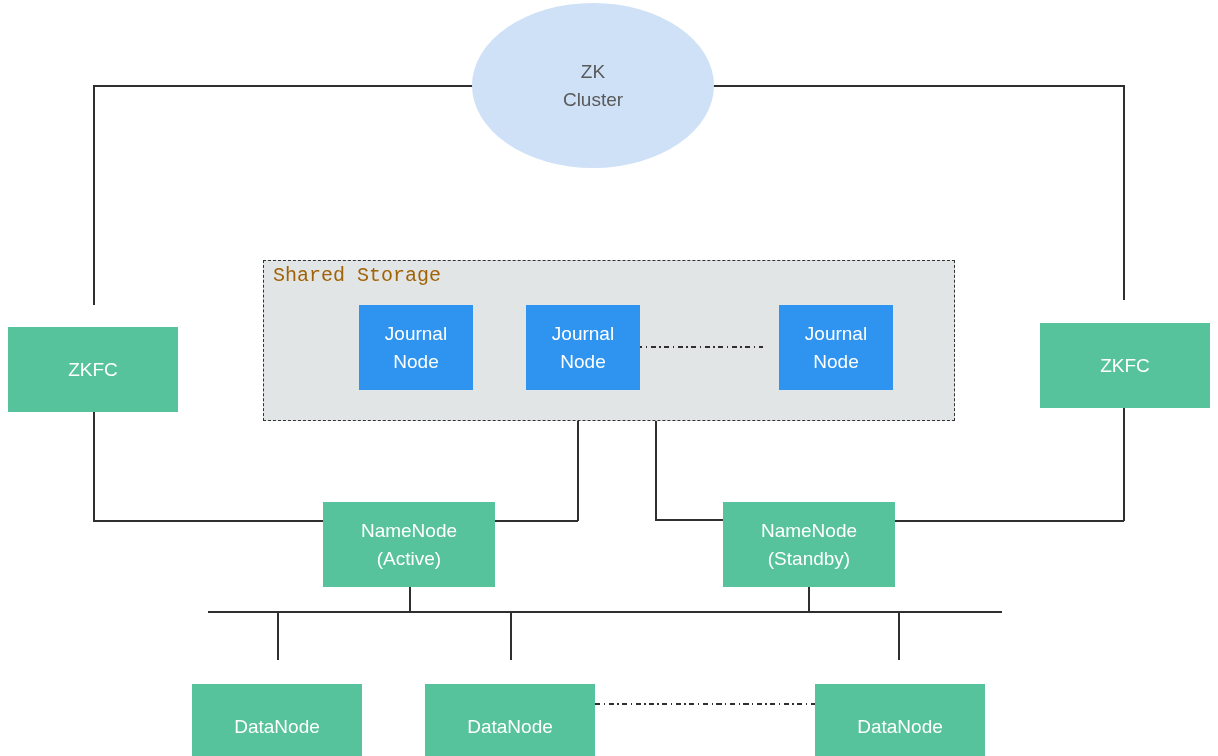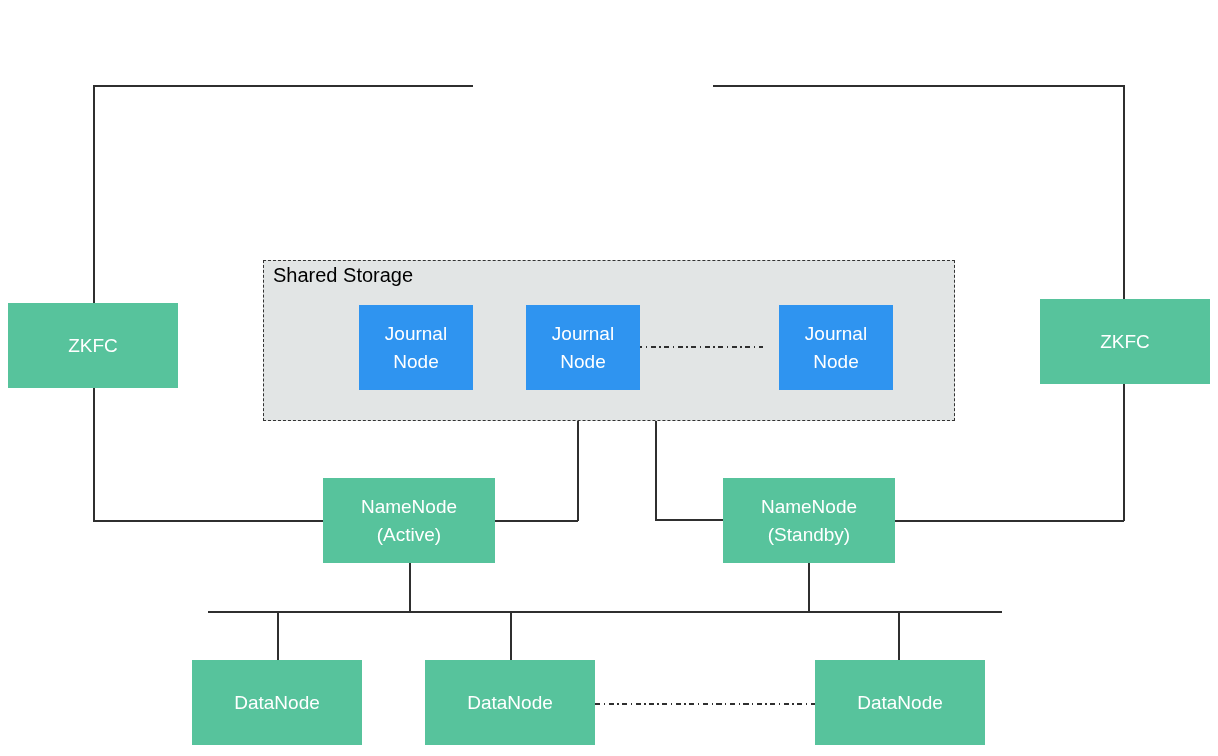--- a/index.html
+++ b/index.html
@@ -41,21 +41,21 @@
     display: flex;
     align-items: center;
     justify-content: center;
     text-align: center;
     font-size: 19px;
     line-height: 28px;
     white-space: pre-line;
     color: #ffffff;
     z-index: 2;
   }
-  .green { background: var(--green, #57c39c); }
+  .green { background: var(--green, #57c39c); margin-top: 24px; }
   .blue  { background: var(--blue, #2f94f0); margin-left: 16px; }
   .ellipse {
     position: absolute;
     border-radius: 50%;
     background: var(--lightblue, #cfe1f7);
     color: #595959;
     display: flex;
     align-items: center;
     justify-content: center;
     text-align: center;
@@ -69,22 +69,23 @@
     background: var(--storage, #e2e5e5);
     border: 1.5px dashed #333333;
     box-sizing: border-box;
     z-index: 0;
   }
   .storage-label {
     position: absolute;
     left: 9px;
     top: 3px;
     font-size: 20px;
-    color: #000000;
+    color: #a16207;
     white-space: nowrap;
+    font-family: Liberation Mono, monospace;
   }
 </style>
 </head>
 <body>
 
 <div id="canvas">
 
   <div class="hline" style="left:93px;  top:85px;  width:380px;"></div>
   <div class="hline" style="left:713px; top:85px;  width:411px;"></div>
   <div class="vline" style="left:93px;  top:85px;  height:220px;"></div>
@@ -99,20 +100,24 @@
   <div class="hline" style="left:655px; top:519px; width:68px;"></div>
   <div class="dashdot" style="left:624px; top:346px; width:139px;"></div>
   <div class="vline" style="left:409px; top:563px; height:49px;"></div>
   <div class="vline" style="left:808px; top:563px; height:49px;"></div>
   <div class="hline" style="left:208px; top:611px; width:794px;"></div>
   <div class="vline" style="left:277px; top:611px; height:49px;"></div>
   <div class="vline" style="left:510px; top:611px; height:49px;"></div>
   <div class="vline" style="left:898px; top:611px; height:49px;"></div>
   <div class="dashdot" style="left:595px; top:703px; width:220px;"></div>
 
+  <div class="ellipse" style="left:472px; top:3px; width:242px; height:165px;">
+    <span>ZK
+Cluster</span>
+  </div>
 
   <div class="storage" style="left:263px; top:260px; width:692px; height:161px;">
     <span class="storage-label">Shared Storage</span>
   </div>
 
   <div class="box blue" style="left:343px; top:305px; width:114px; height:85px;">
     <span>Journal
 Node</span>
   </div>
   <div class="box blue" style="left:510px; top:305px; width:114px; height:85px;">

